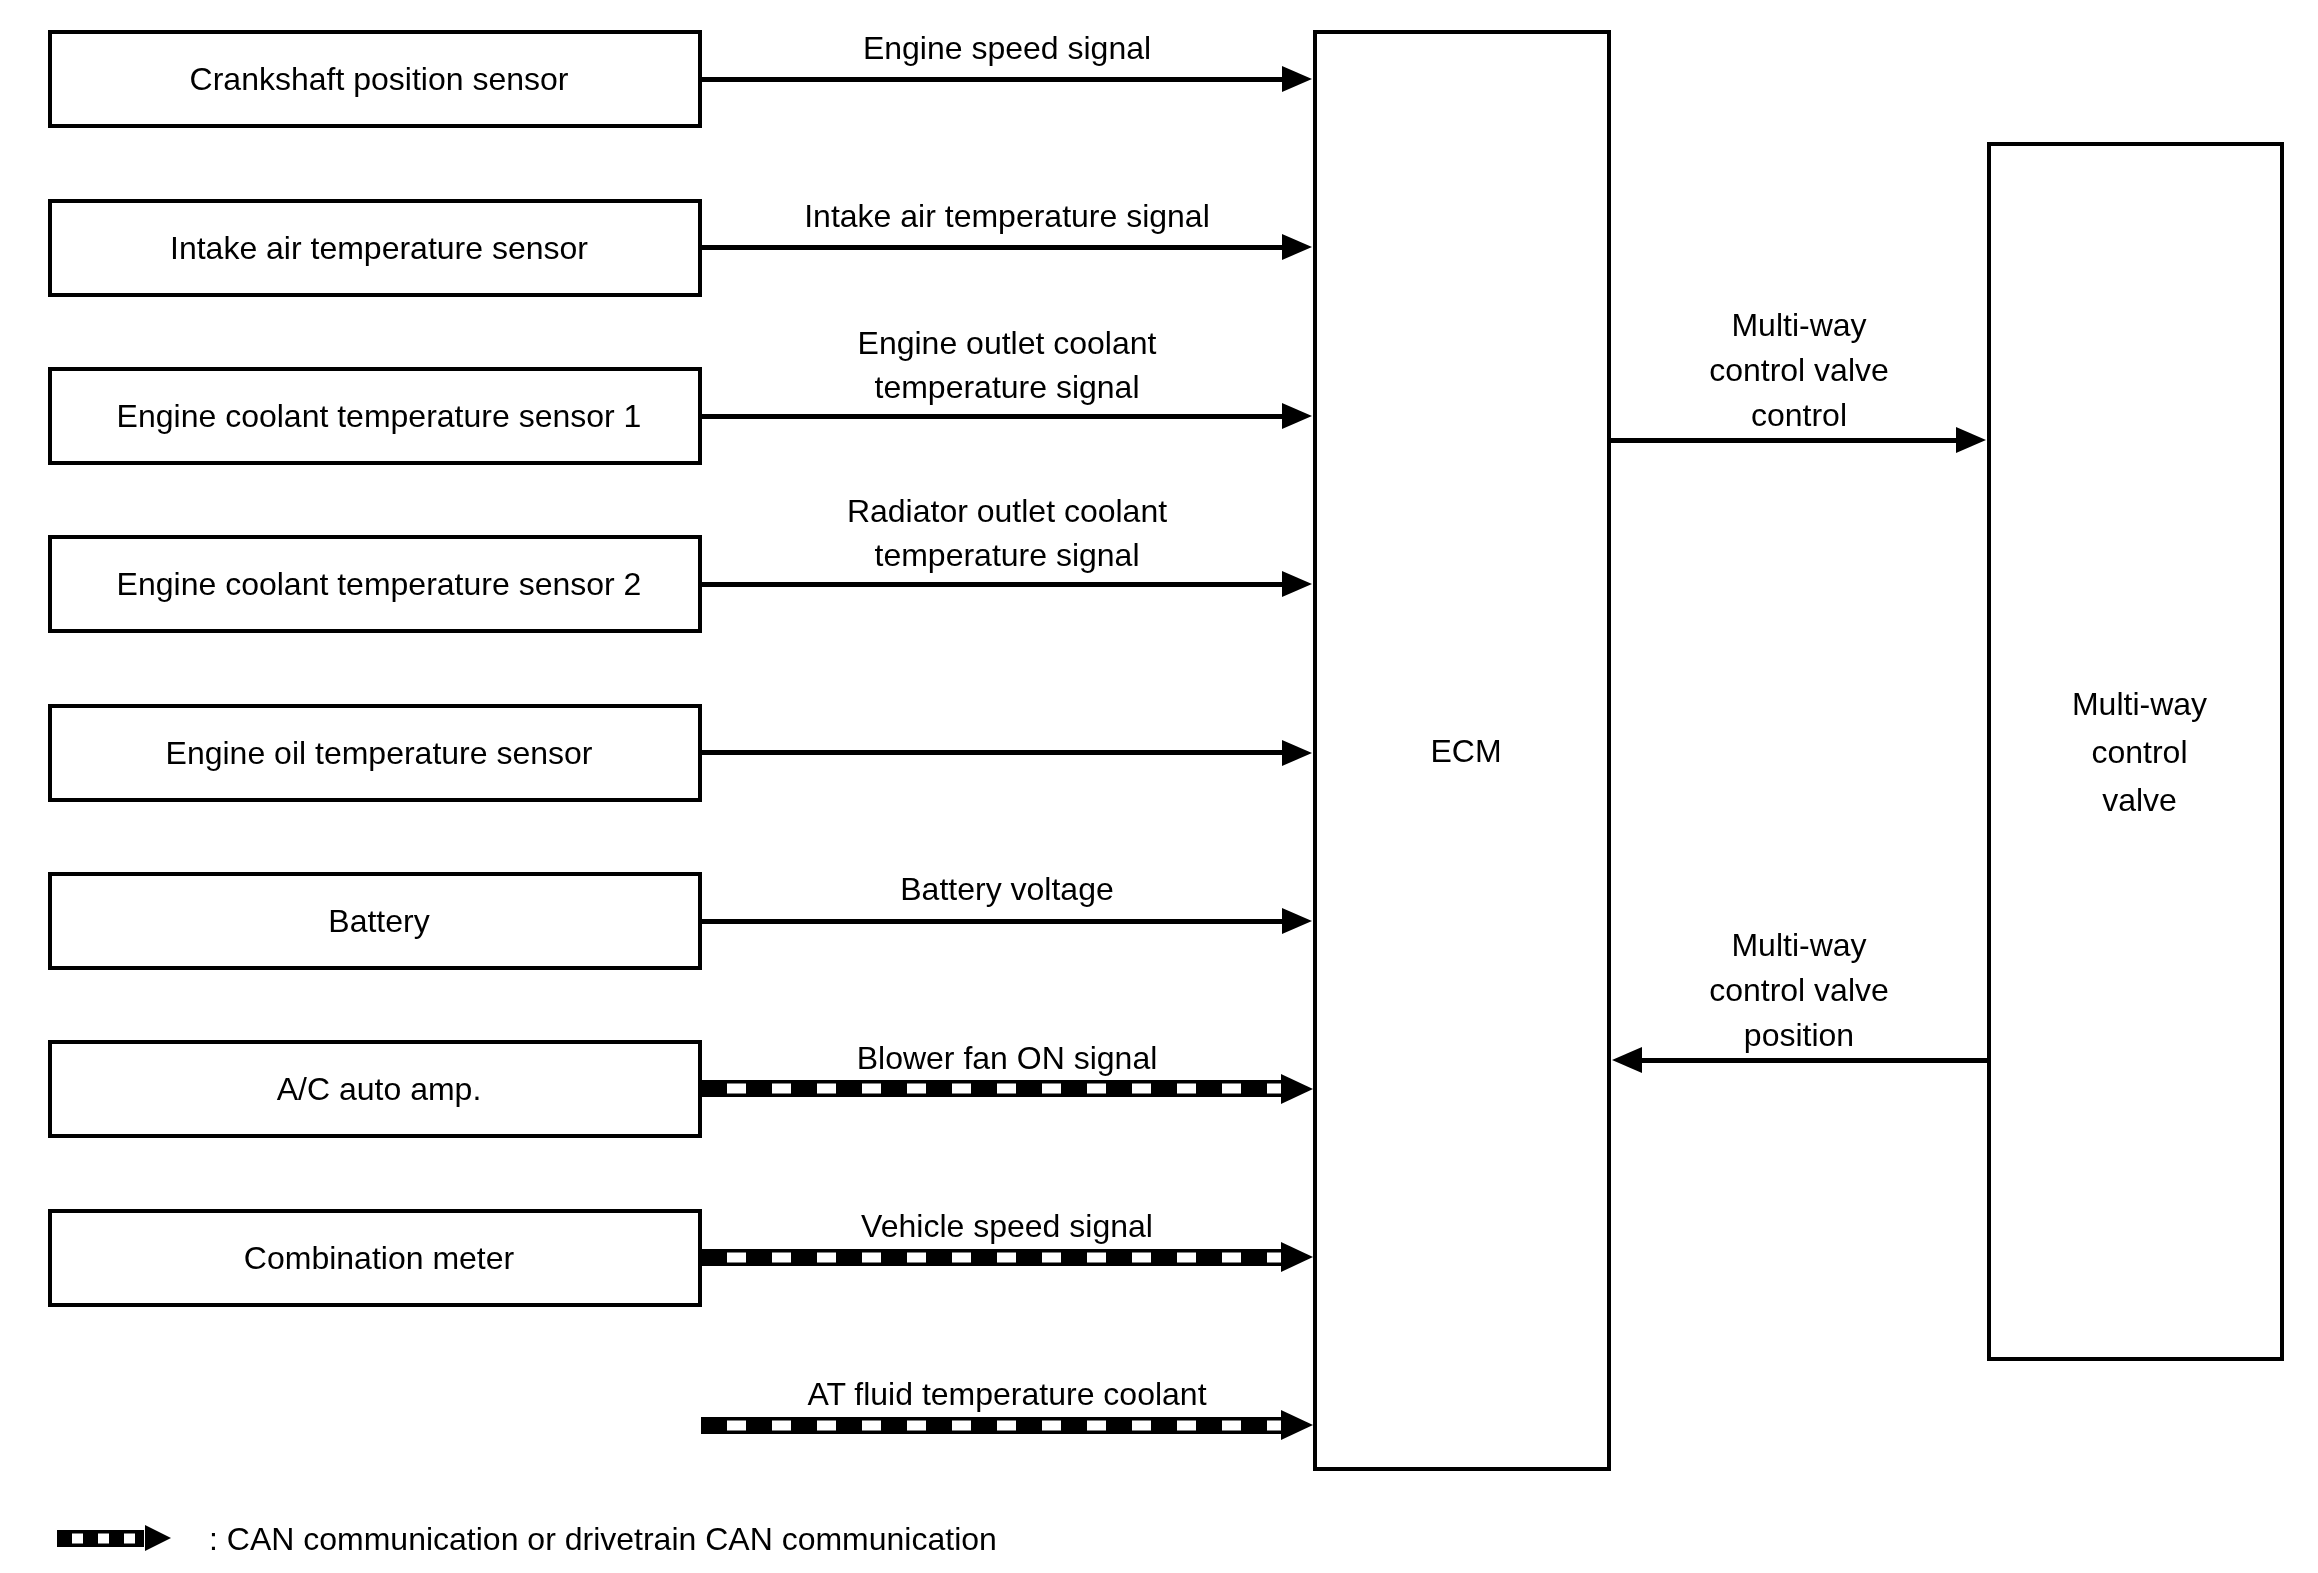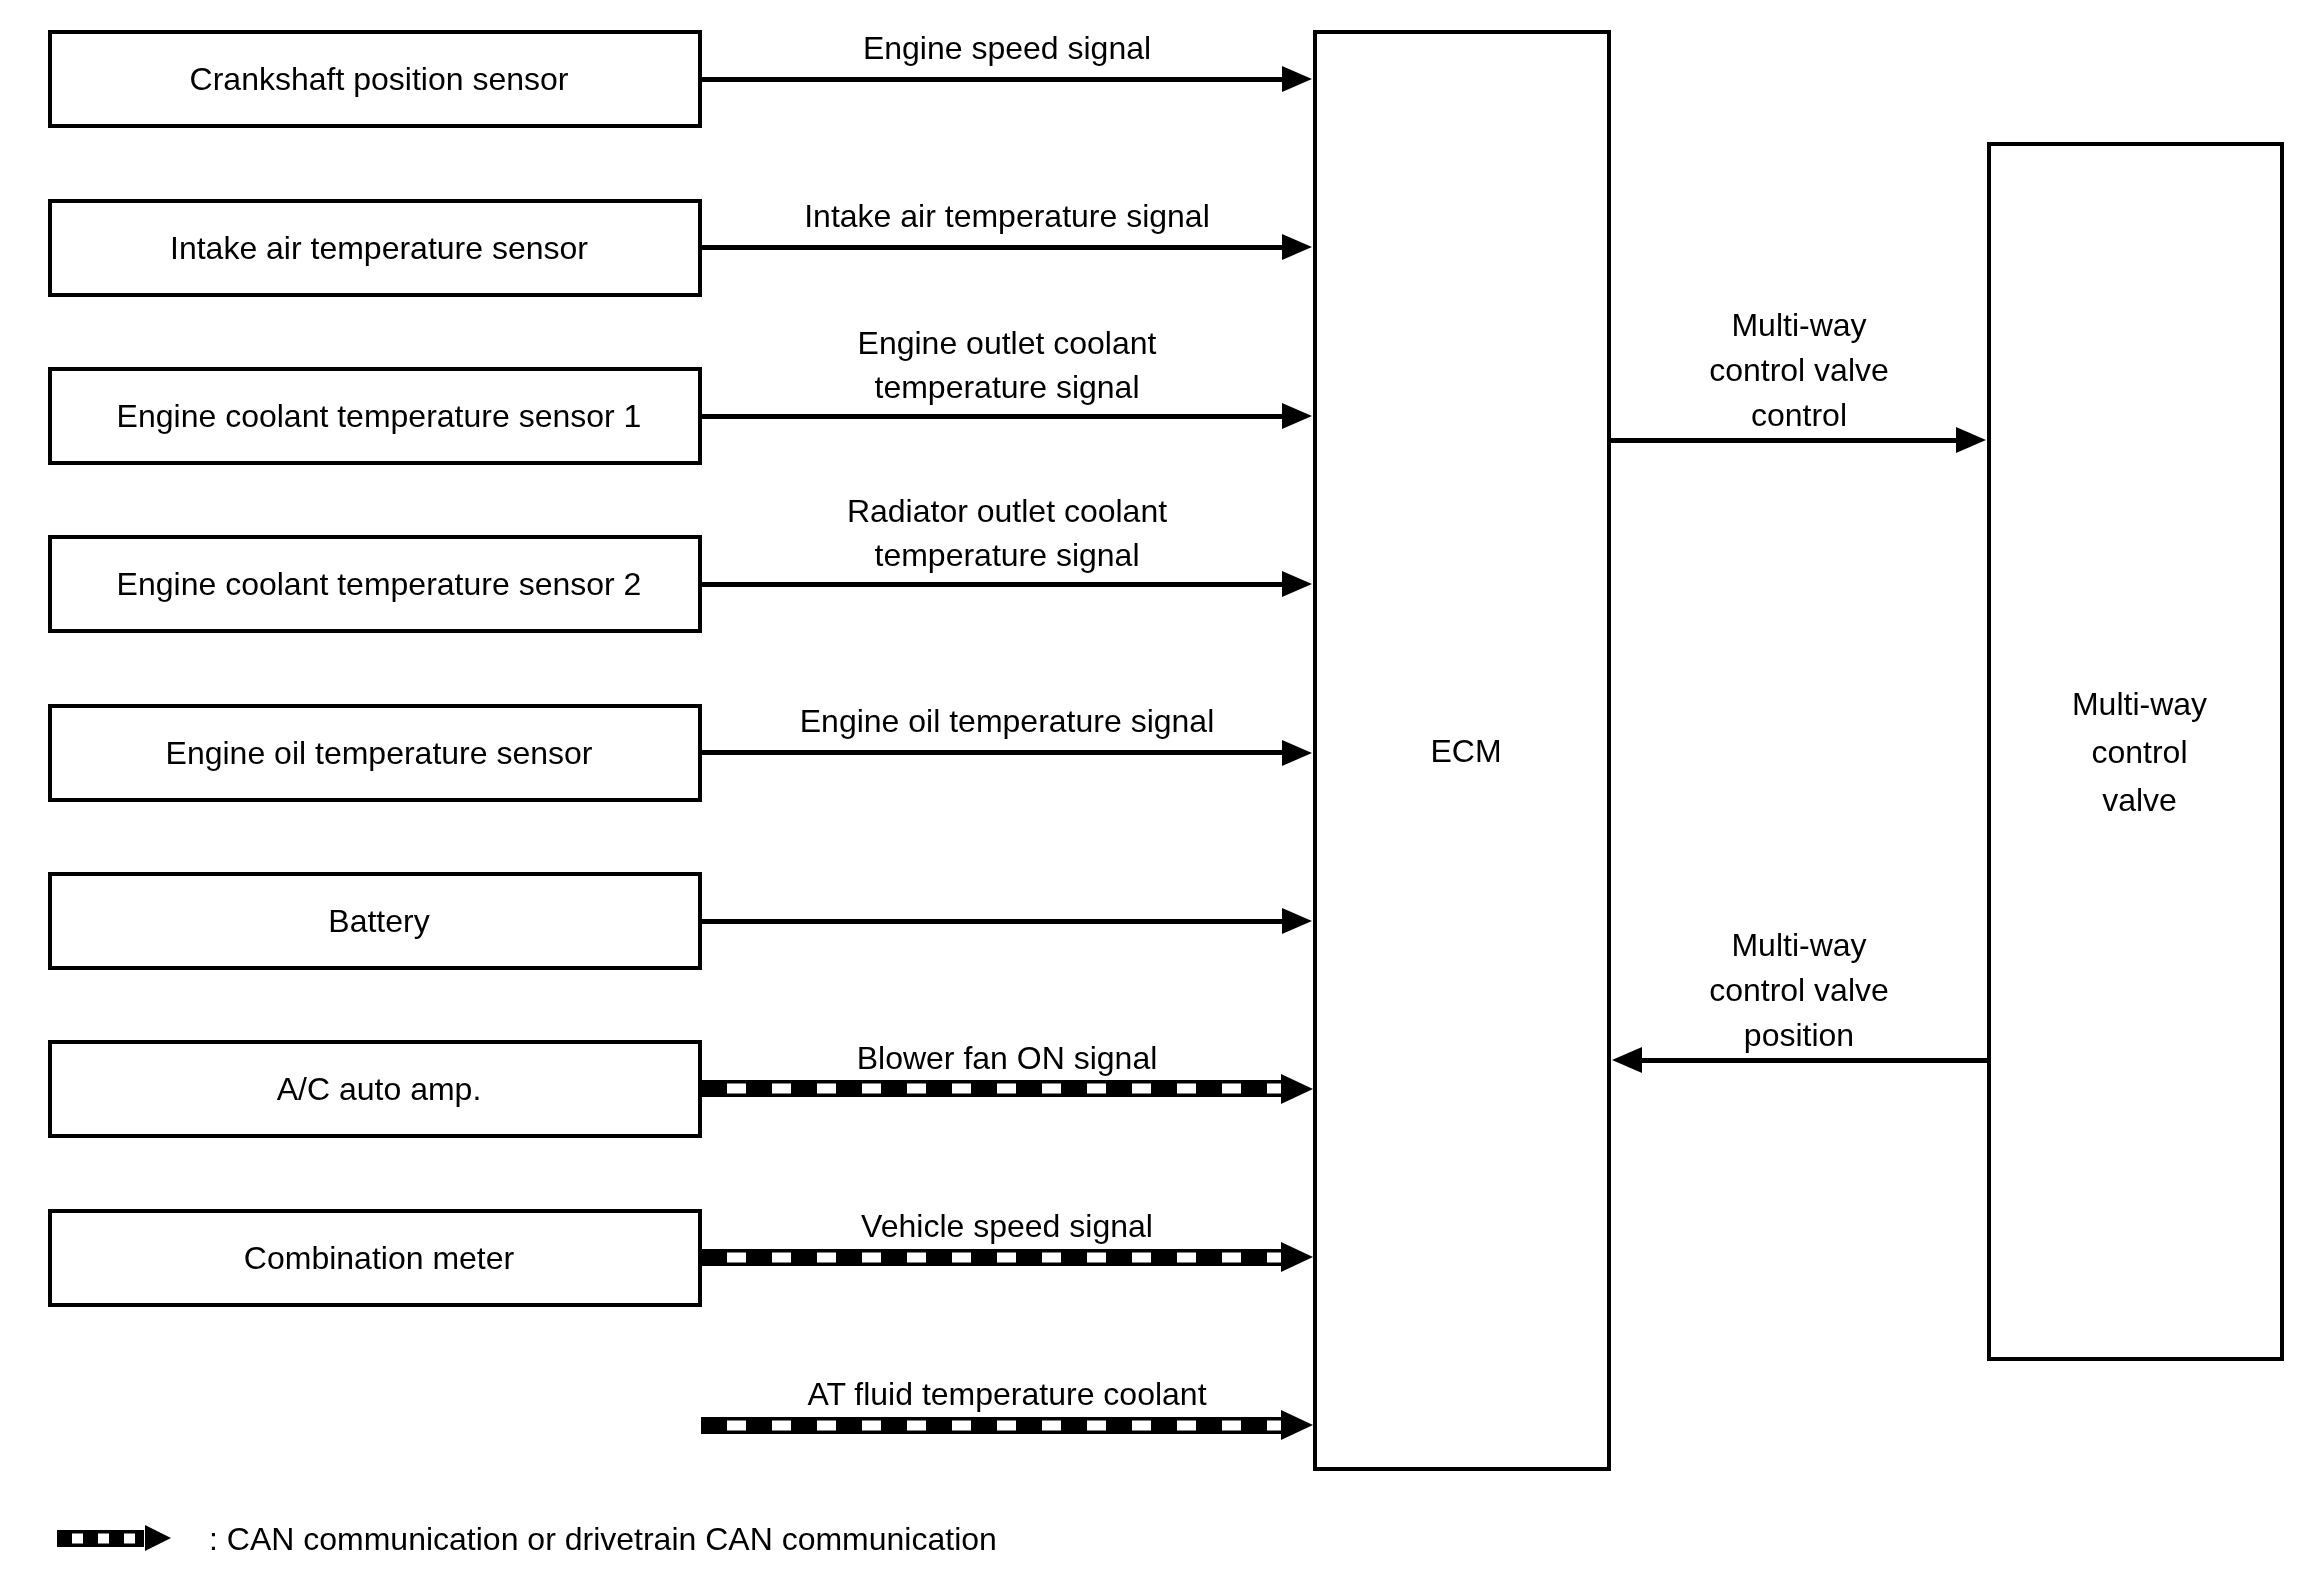--- a/index.html
+++ b/index.html
@@ -102,21 +102,21 @@
   <div class="box sensor" style="top:1209px">
       <span>Combination meter</span>
     </div>
 
   <div class="slabel" style="top:25px">Engine speed signal</div>
   <div class="slabel" style="top:193px">Intake air temperature signal</div>
   <div class="slabel2" style="top:321px">Engine outlet coolant
 temperature signal</div>
   <div class="slabel2" style="top:489px">Radiator outlet coolant
 temperature signal</div>
-  <div class="slabel" style="top:698px">Engine oil temperature signal</div>
+  <div class="slabel" style="top:866px">Battery voltage</div>
   <div class="slabel" style="top:1035px">Blower fan ON signal</div>
   <div class="slabel" style="top:1203px">Vehicle speed signal</div>
   <div class="slabel" style="top:1371px">AT fluid temperature coolant</div>
 
   <div class="hline" style="top:77px"></div>
     <div class="ah-r" style="left:1282px;top:66px"></div>
   <div class="hline" style="top:245px"></div>
     <div class="ah-r" style="left:1282px;top:234px"></div>
   <div class="hline" style="top:414px"></div>
     <div class="ah-r" style="left:1282px;top:403px"></div>

